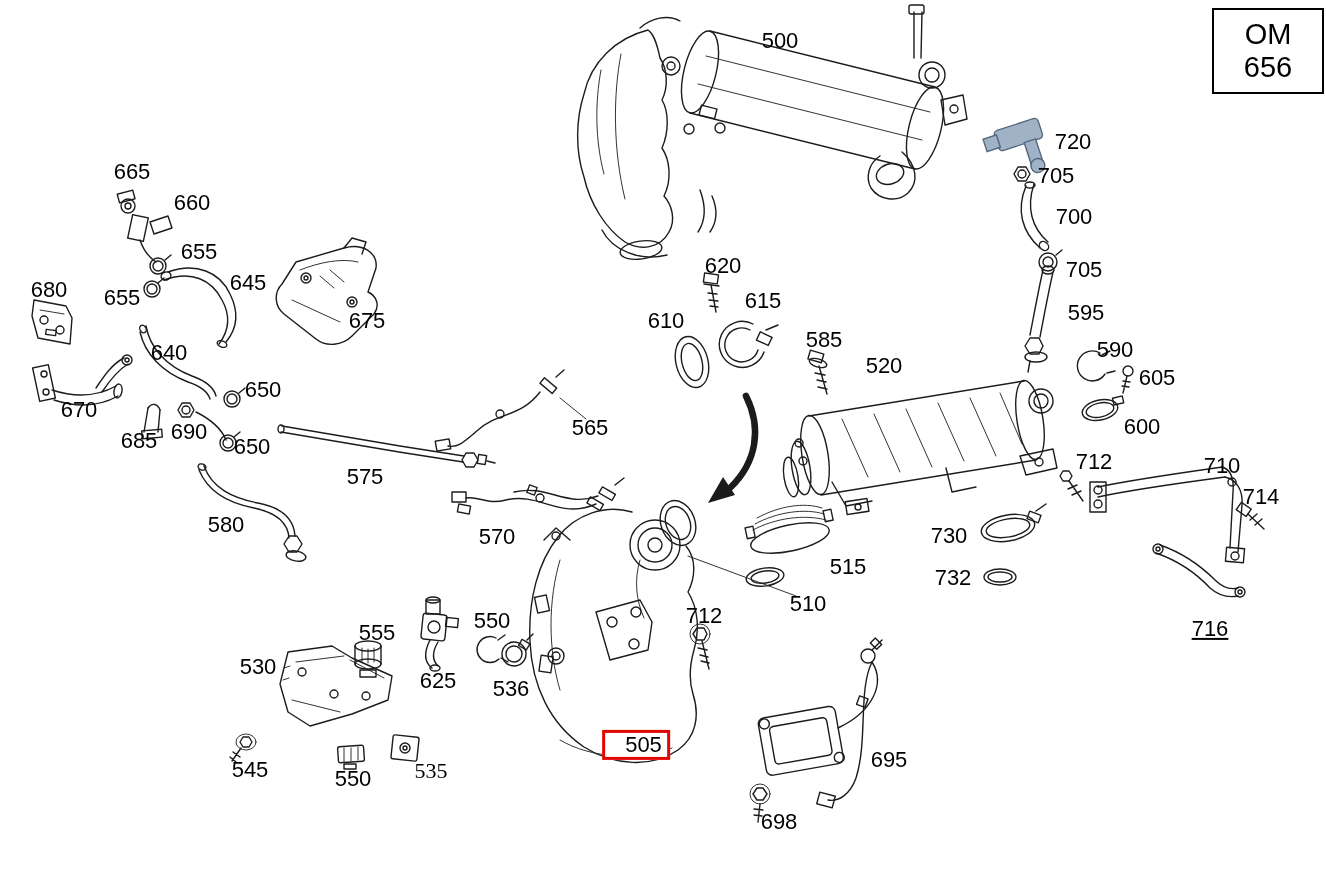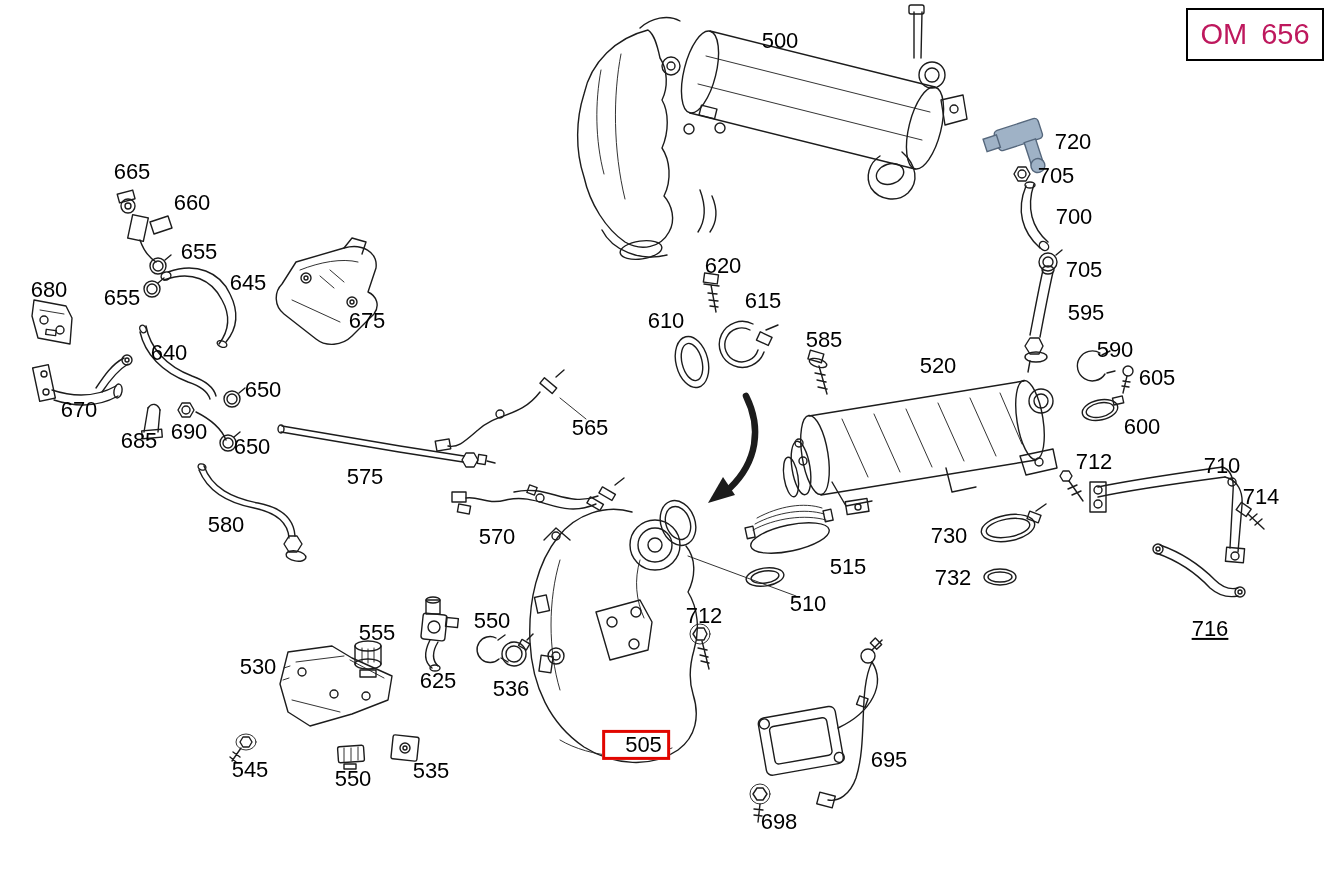--- a/index.html
+++ b/index.html
@@ -27,22 +27,22 @@
     font-size:22px; color:#000; white-space:nowrap;
     line-height:1.1; cursor:pointer;
   }
   .part-label.highlighted {
     border:3px solid var(--highlight);
     background:#fff; padding:0 5px;
   }
   .model-box {
     position:absolute; top:8px; right:2px;
     border:2px solid #000; padding:8px 8px;
-    width:138px; text-align:center;
-    font-size:29px; color:#be185d; word-spacing:6px;
+    width:112px; text-align:center;
+    font-size:29px; color:#000000; word-spacing:6px;
     background:#fff;
   }
 </style>
 </head>
 <body>
 
 <div class="stage">
 
   <svg class="art" width="1326" height="881" viewBox="0 0 1326 881">
 
@@ -461,21 +461,21 @@
       <div class="part-label" style="left: 1074px; top: 217px;">700</div>
       <div class="part-label" style="left: 1084px; top: 270px;">705</div>
       <div class="part-label" style="left: 1086px; top: 313px;">595</div>
       <div class="part-label" style="left: 1115px; top: 350px;">590</div>
       <div class="part-label" style="left: 1157px; top: 378px;">605</div>
       <div class="part-label" style="left: 1142px; top: 427px;">600</div>
       <div class="part-label" style="left: 723px; top: 266px; text-align: center;">620</div>
       <div class="part-label" style="left: 763px; top: 301px;">615</div>
       <div class="part-label" style="left: 666px; top: 321px;">610</div>
       <div class="part-label" style="left: 824px; top: 340px;">585</div>
-      <div class="part-label" style="left: 938px; top: 366px;">520</div>
+      <div class="part-label" style="left: 884px; top: 366px;">520</div>
       <div class="part-label" style="left: 1094px; top: 462px;">712</div>
       <div class="part-label" style="left: 1222px; top: 466px;">710</div>
       <div class="part-label" style="left: 1261px; top: 497px;">714</div>
       <div class="part-label" style="left: 1210px; top: 629px; text-decoration: underline;">716</div>
       <div class="part-label" style="left: 949px; top: 536px;">730</div>
       <div class="part-label" style="left: 953px; top: 578px;">732</div>
       <div class="part-label" style="left: 848px; top: 567px;">515</div>
       <div class="part-label" style="left: 808px; top: 604px;">510</div>
       <div class="part-label" style="left: 590px; top: 428px;">565</div>
       <div class="part-label" style="left: 365px; top: 477px;">575</div>
@@ -494,21 +494,21 @@
       <div class="part-label" style="left: 139px; top: 441px;">685</div>
       <div class="part-label" style="left: 189px; top: 432px;">690</div>
       <div class="part-label" style="left: 252px; top: 447px;">650</div>
       <div class="part-label" style="left: 377px; top: 633px;">555</div>
       <div class="part-label" style="left: 492px; top: 621px;">550</div>
       <div class="part-label" style="left: 438px; top: 681px;">625</div>
       <div class="part-label" style="left: 511px; top: 689px;">536</div>
       <div class="part-label" style="left: 258px; top: 667px;">530</div>
       <div class="part-label" style="left: 250px; top: 770px;">545</div>
       <div class="part-label" style="left: 353px; top: 779px;">550</div>
-      <div class="part-label" style="left: 431px; top: 771px;">535</div>
+      <div class="part-label" style="left: 431px; top: 771px; font-family: Liberation Serif, serif;">535</div>
       <div class="part-label highlighted" style="left: 636px; top: 745px; padding-left: 20px;">505</div>
       <div class="part-label" style="left: 704px; top: 616px;">712</div>
       <div class="part-label" style="left: 889px; top: 760px;">695</div>
       <div class="part-label" style="left: 779px; top: 822px;">698</div>
     </div>
 
   <div class="model-box">
     <span>OM 656</span>
   </div>
 

